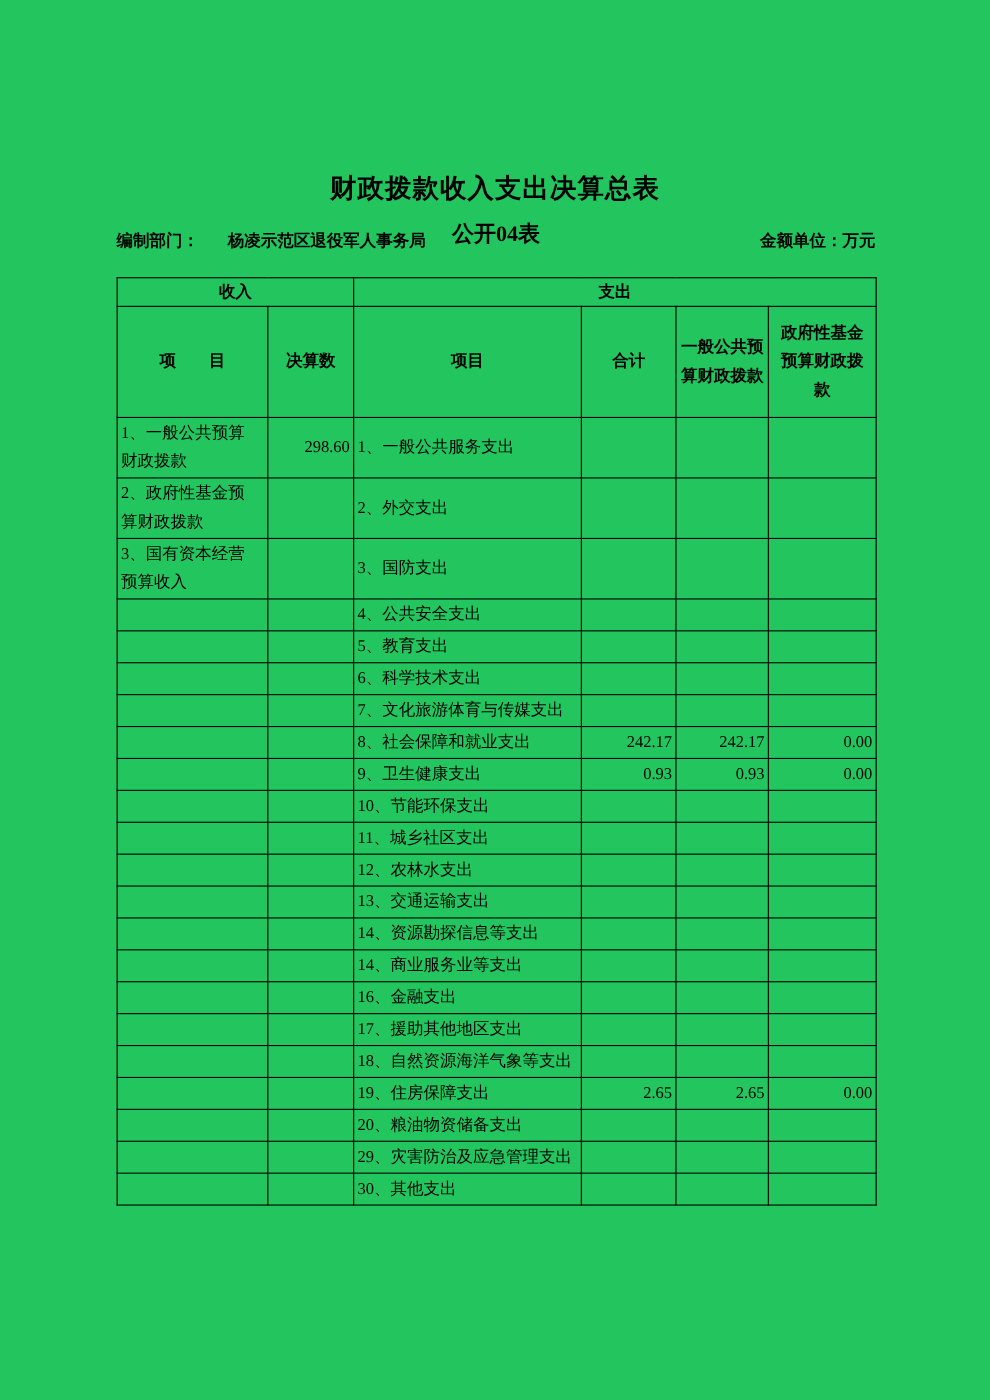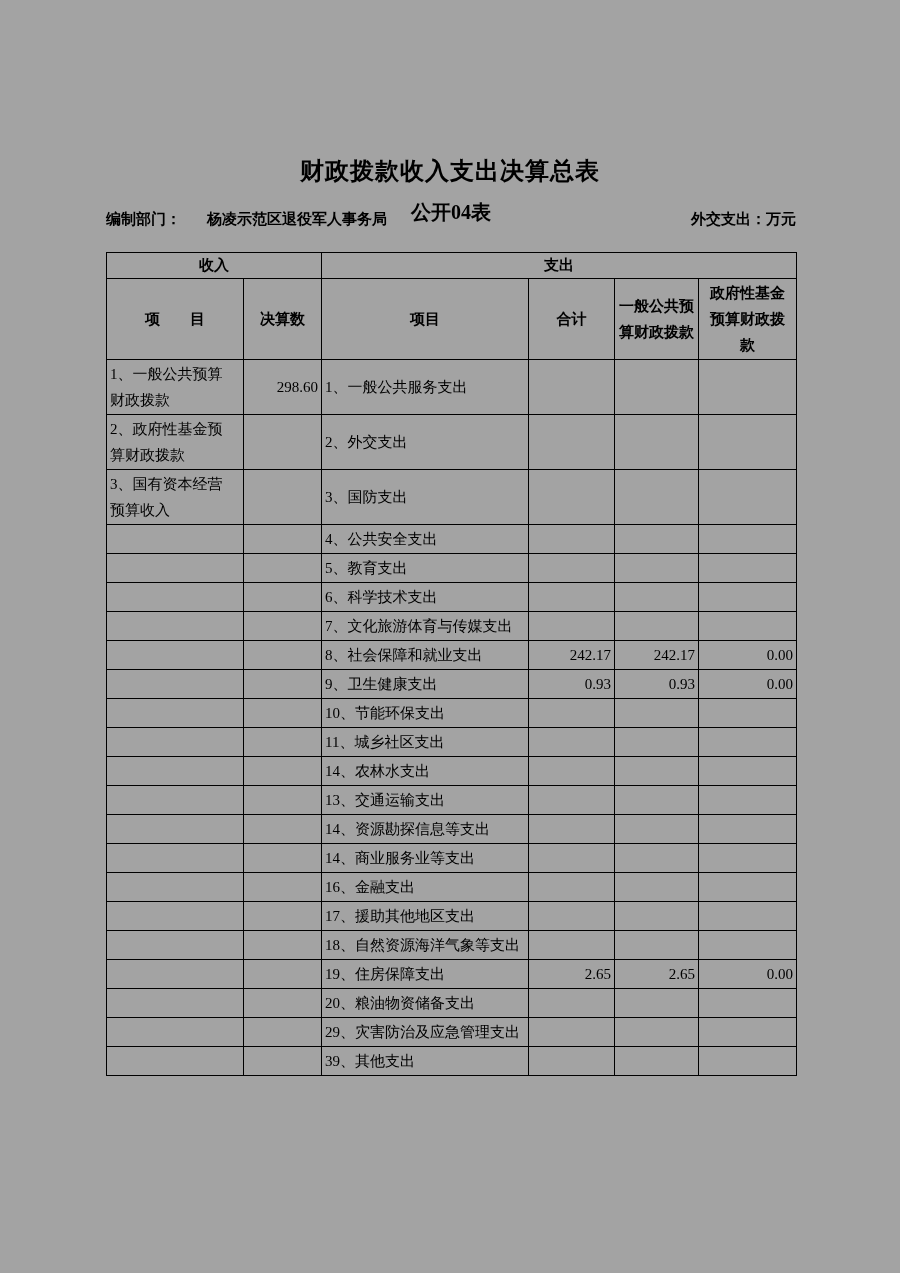--- a/index.html
+++ b/index.html
@@ -4,21 +4,21 @@
 <style>
   html, body {
     margin: 0;
     padding: 0;
     background: #ffffff;
   }
   .sheet {
     position: relative;
     width: 900px;
     height: 1273px;
-    background: #a3a3a3;
+    background: #22c55e;
     color: #000000;
     font-family: "Liberation Serif", "DejaVu Serif", serif;
     overflow: hidden;
   }
   .doc-title {
     position: absolute;
     top: 155px;
     left: 0;
     width: 100%;
     text-align: center;
@@ -60,21 +60,21 @@
     padding: 1px 3px;
     overflow: hidden;
     vertical-align: middle;
   }
   .fin-table thead th { font-weight: bold; text-align: center; }
   tr.group-row { height: 26px; }
   tr.group-row th { padding: 0 2px; }
   tr.col-head-row { height: 78px; }
   tr.col-head-row th { line-height: 26px; }
   th.general-head { padding: 1px 4px; }
-  th.govfund-head { padding: 1px 7px; }
+  th.govfund-head { padding: 11px 7px; }
   .fin-table tbody tr { height: 21px; }
   .fin-table tbody tr.tall { height: 55px; }
   td.item-cell {
     text-align: left;
     padding-left: 3px;
     padding-right: 8px;
     line-height: 26px;
   }
   td.num-cell {
     text-align: right;
@@ -94,21 +94,21 @@
 <div class="sheet">
 
   <div class="doc-title">财政拨款收入支出决算总表</div>
 
   <div class="code-line">公开04表</div>
 
   <div class="meta-line">
     <div class="meta-left">
       <span>编制部门：</span><span class="dept-value">杨凌示范区退役军人事务局</span>
     </div>
-    <div class="meta-right">外交支出：万元</div>
+    <div class="meta-right">金额单位：万元</div>
   </div>
 
   <table class="fin-table">
     <colgroup>
       <col class="c1">
         <col class="c2">
         <col class="c3">
         <col class="c4">
         <col class="c5">
         <col class="c6">
@@ -212,21 +212,21 @@
           <td class="item-cell"></td>
           <td class="num-cell"></td>
           <td class="item-cell">11、城乡社区支出</td>
           <td class="num-cell"></td>
           <td class="num-cell"></td>
           <td class="num-cell"></td>
         </tr>
         <tr>
           <td class="item-cell"></td>
           <td class="num-cell"></td>
-          <td class="item-cell">14、农林水支出</td>
+          <td class="item-cell">12、农林水支出</td>
           <td class="num-cell"></td>
           <td class="num-cell"></td>
           <td class="num-cell"></td>
         </tr>
         <tr>
           <td class="item-cell"></td>
           <td class="num-cell"></td>
           <td class="item-cell">13、交通运输支出</td>
           <td class="num-cell"></td>
           <td class="num-cell"></td>
@@ -292,21 +292,21 @@
           <td class="item-cell"></td>
           <td class="num-cell"></td>
           <td class="item-cell">29、灾害防治及应急管理支出</td>
           <td class="num-cell"></td>
           <td class="num-cell"></td>
           <td class="num-cell"></td>
         </tr>
         <tr>
           <td class="item-cell"></td>
           <td class="num-cell"></td>
-          <td class="item-cell">39、其他支出</td>
+          <td class="item-cell">30、其他支出</td>
           <td class="num-cell"></td>
           <td class="num-cell"></td>
           <td class="num-cell"></td>
         </tr>
       </tbody>
   </table>
 
 </div>
 
 </body></html>

